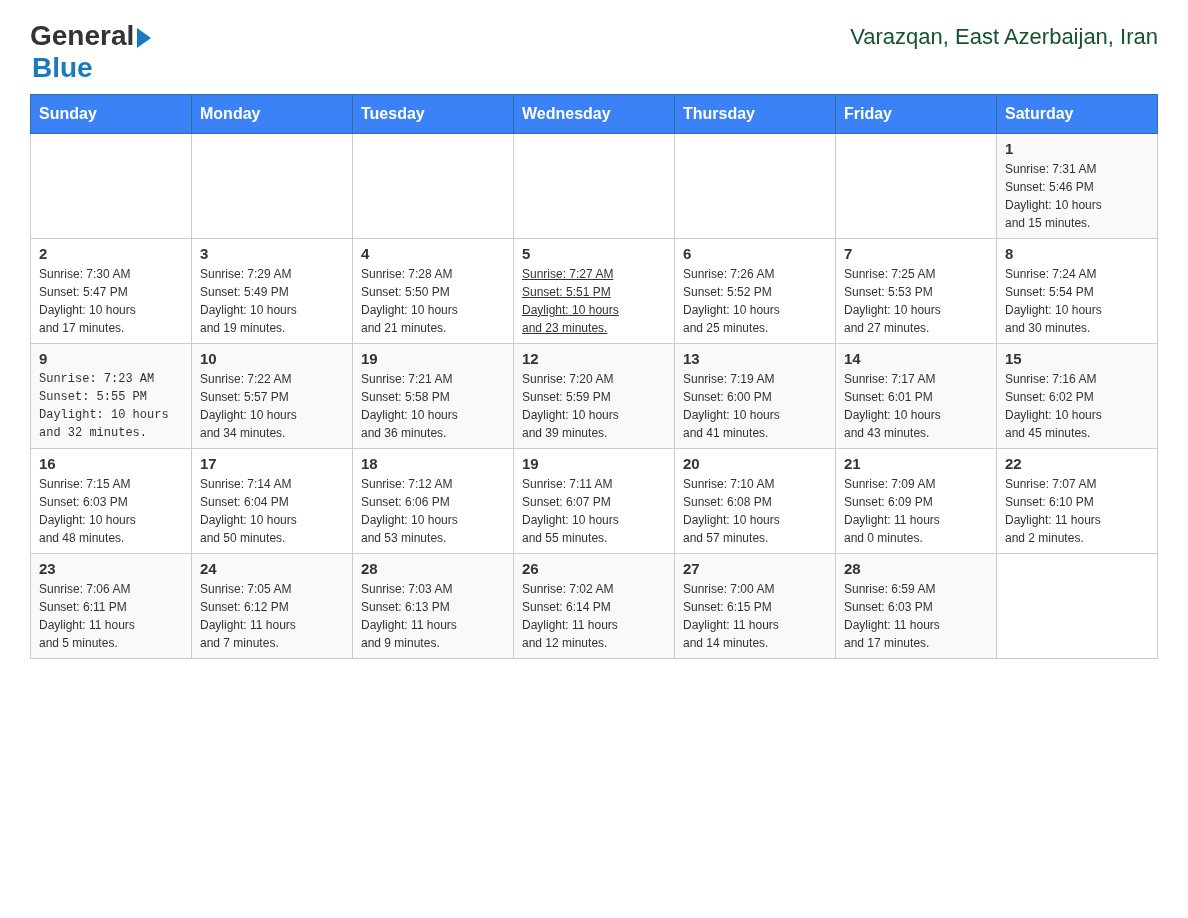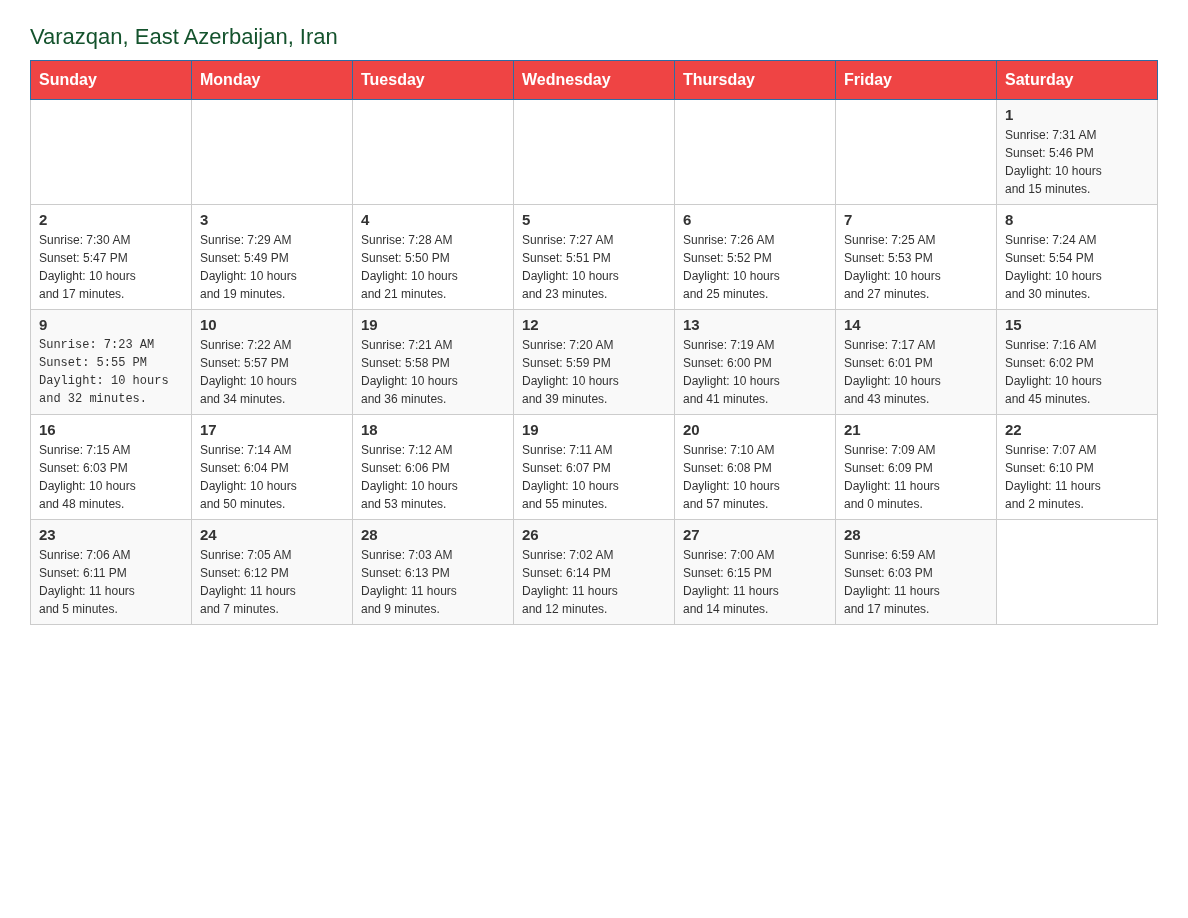--- a/index.html
+++ b/index.html
@@ -48,21 +48,21 @@
       font-size: 22px;
       color: #14532d;
       margin-top: 4px;
     }
     .calendar {
       width: 100%;
       border-collapse: collapse;
       margin-top: 8px;
     }
     .calendar th {
-      background-color: #ef4444;
+      background-color: #3b82f6;
       color: #fff;
       font-size: 16px;
       font-weight: bold;
       padding: 10px 8px;
       text-align: left;
       border: 1px solid #2e6da4;
     }
     .calendar td {
       border: 1px solid #ccc;
       vertical-align: top;
@@ -105,20 +105,29 @@
     .logo-line2 {
       display: flex;
       align-items: center;
       margin-left: 2px;
     }
   </style>
 </head>
 <body>
 
 <div class="header">
+  <div class="logo-container">
+    <div class="logo-line1">
+      <span class="logo-text-general">General</span>
+      <div class="logo-arrow"></div>
+    </div>
+    <div class="logo-line2">
+      <span class="logo-text-blue">Blue</span>
+    </div>
+  </div>
   <div class="title-block">
     <div class="location">Varazqan, East Azerbaijan, Iran</div>
   </div>
 </div>
 
 <table class="calendar">
   <thead>
     <tr>
     <th>Sunday</th>
         <th>Monday</th>
@@ -162,21 +171,21 @@
         </td>
         <td>
           <span class="day-number">4</span>
           <div class="day-info" style="white-space: pre-line;">Sunrise: 7:28 AM
 Sunset: 5:50 PM
 Daylight: 10 hours
 and 21 minutes.</div>
         </td>
         <td>
           <span class="day-number">5</span>
-          <div class="day-info" style="white-space: pre-line;">Sunrise: 7:27 AM
+          <div class="day-info" style="white-space: pre-line; text-decoration: underline;">Sunrise: 7:27 AM
 Sunset: 5:51 PM
 Daylight: 10 hours
 and 23 minutes.</div>
         </td>
         <td>
           <span class="day-number">6</span>
           <div class="day-info" style="white-space: pre-line;">Sunrise: 7:26 AM
 Sunset: 5:52 PM
 Daylight: 10 hours
 and 25 minutes.</div>

